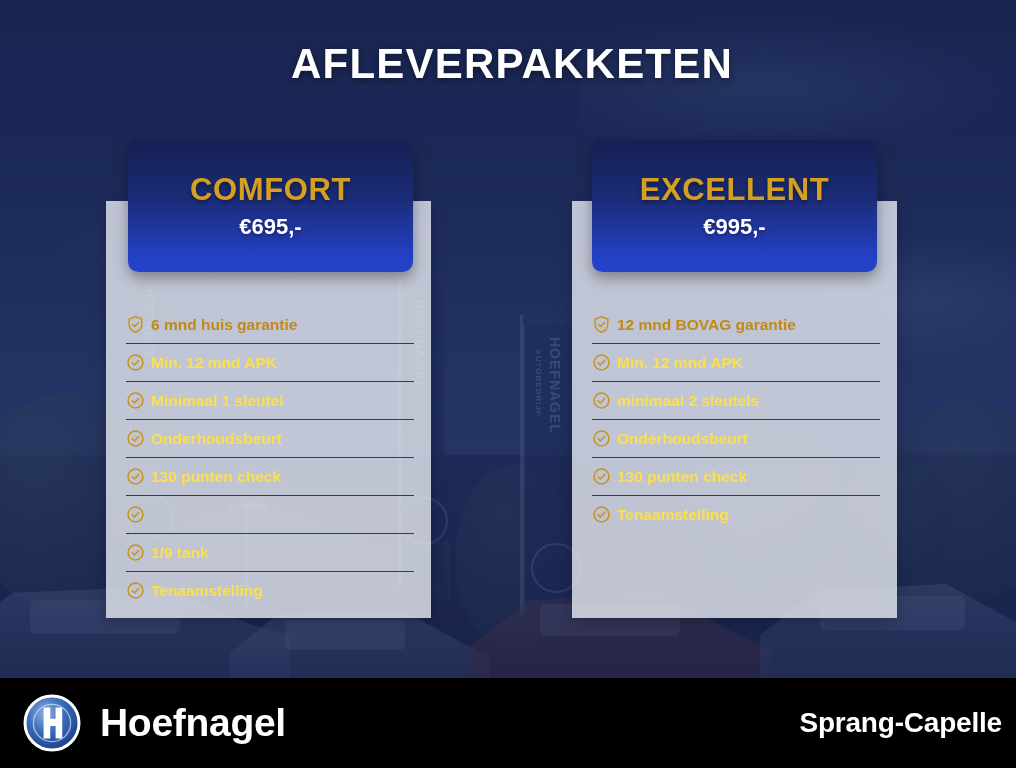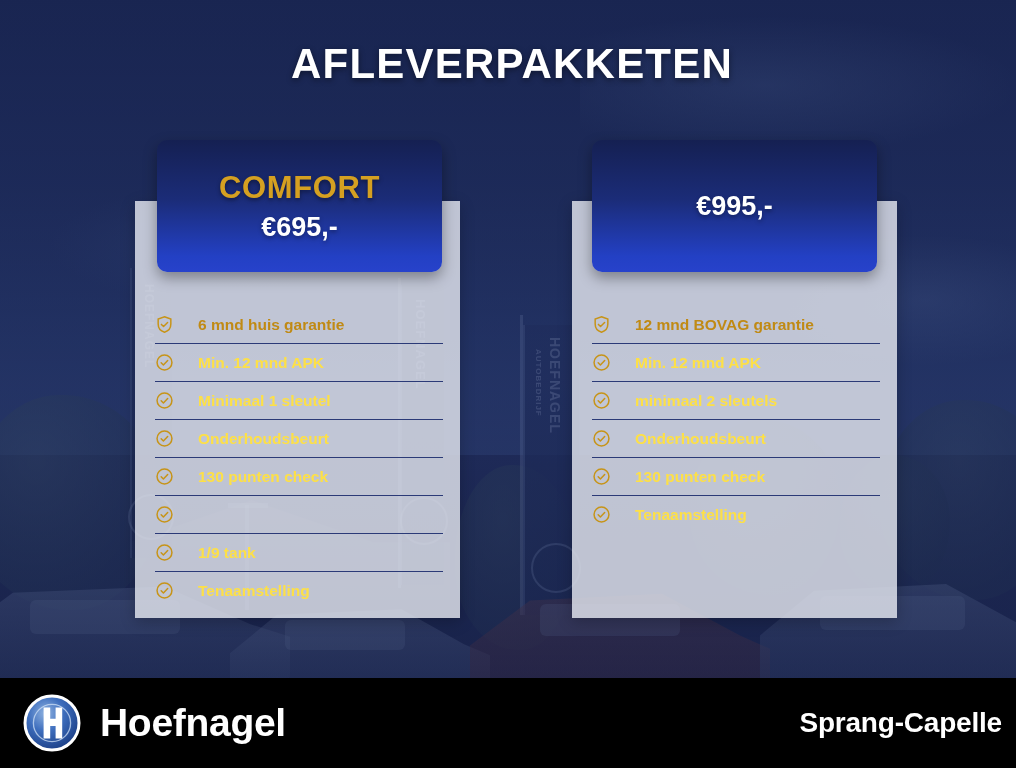--- a/index.html
+++ b/index.html
@@ -165,21 +165,21 @@
 
   
   .pkg {
     position: absolute;
     top: 201px;
     width: 325px;
     height: 417px;
     background: rgba(232,235,243,0.80);
     box-shadow: 0 4px 14px rgba(0,0,0,0.22);
   }
-  .pkg-left  { left: 135px; text-align: center; }
+  .pkg-left  { left: 106px; text-align: center; }
   .pkg-right { left: 572px; }
 
   .pkg-header {
     position: absolute;
     top: -61px;
     width: 285px;
     height: 132px;
     border-radius: 10px;
     background: linear-gradient(180deg, #152052 0%, #1b2c78 45%, #2340c4 88%, #2742cb 100%);
     box-shadow: 0 6px 14px rgba(0,0,0,0.35);
@@ -194,37 +194,37 @@
   .pkg-name {
     color: #d5a021;
     font-size: 31px;
     font-weight: bold;
     letter-spacing: 0.6px;
     text-shadow: 0 2px 4px rgba(0,0,0,0.4);
     margin-bottom: 6px;
   }
   .pkg-price {
     color: #ffffff;
-    font-size: 27px;
+    font-size: 22px;
     font-weight: bold;
     text-shadow: 0 2px 4px rgba(0,0,0,0.35);
   }
 
   .features {
     position: absolute;
     left: 20px;
     top: 105px;
     width: 288px;
   }
   .feature {
     display: flex;
     align-items: center;
     height: 37px;
     border-bottom: 1px solid #2b3a77;
-    gap: 24px;
+    gap: 6px;
   }
   .feature:last-child { border-bottom: none; }
 
   .feature-label {
     font-size: 15.5px;
     font-weight: bold;
     color: #fde047;
     white-space: nowrap;
   }
   .feature.highlight .feature-label { color: #c08a14; }
@@ -393,20 +393,21 @@
           <path d="M7.8 12.3l2.8 2.8 5.4-5.6" stroke="#c79418" stroke-width="1.9" stroke-linecap="round" stroke-linejoin="round" fill="none"></path>
         </svg>
         <span class="feature-label">Tenaamstelling</span>
       </div>
 
     </div>
   </div>
 
   <div class="pkg pkg-right">
     <div class="pkg-header pkg-header-right">
+      <div class="pkg-name">EXCELLENT</div>
       <div class="pkg-price">€995,-</div>
     </div>
 
     <div class="features">
 
       <div class="feature highlight">
         <svg class="ficon" viewBox="0 0 24 24" fill="none">
           <path d="M12 2.2 20 5.1v6.4c0 5-3.4 9-8 10.3-4.6-1.3-8-5.3-8-10.3V5.1L12 2.2Z" stroke="#c79418" stroke-width="1.9" fill="none"></path>
           <path d="M8.1 11.9l2.7 2.7 5.1-5.1" stroke="#c79418" stroke-width="1.9" stroke-linecap="round" stroke-linejoin="round" fill="none"></path>
         </svg>

